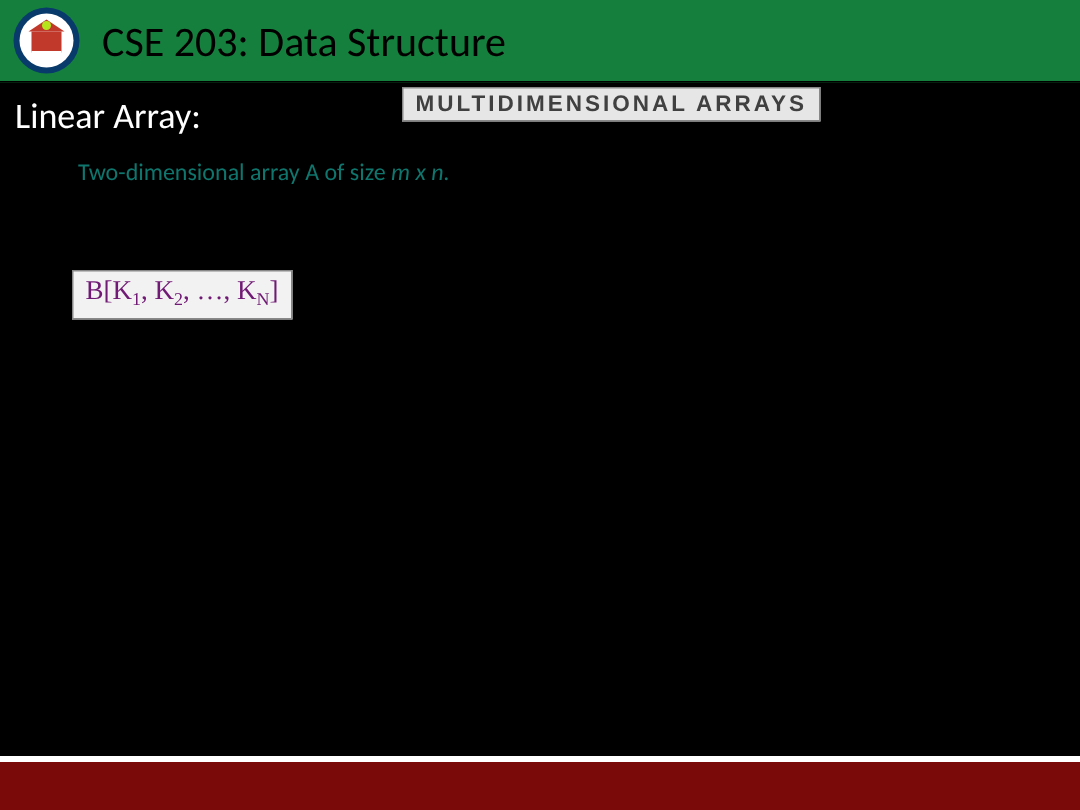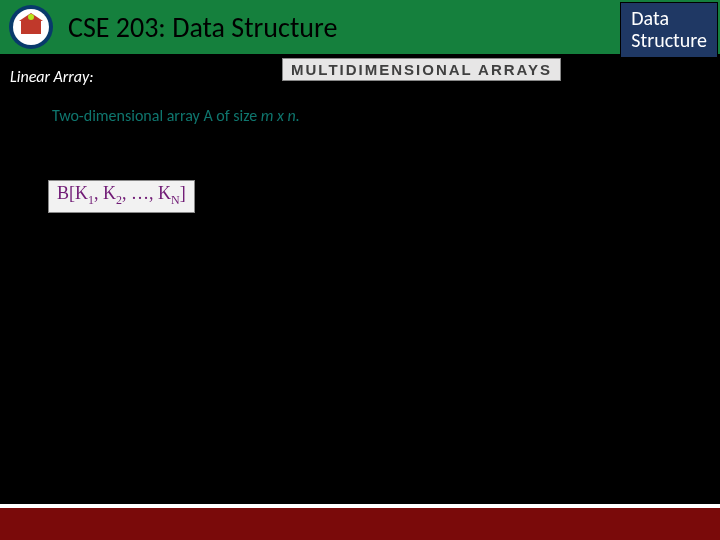--- a/index.html
+++ b/index.html
@@ -48,36 +48,35 @@
   }
   .subhead {
     position: absolute;
     top: 63px;
     left: 10px;
     display: flex;
     align-items: baseline;
   }
   .subhead-label {
     color: #fff;
-    font-size: 16px;
+    font-size: 24px;
     font-family: Calibri, Arial, sans-serif;
     margin-right: 14px;
-    font-style: italic;
   }
   .subhead-sub {
     color: #000;      
     background: transparent;
     font-size: 20px;
     text-decoration: underline;
     font-family: Calibri, Arial, sans-serif;
   }
   .badge {
     position: absolute;
     top: 58px;
-    left: 282px;
+    left: 268px;
     background: #e7e6e6;
     border: 1px solid #888;
     padding: 2px 8px;
     font-family: "Arial Black", Arial, sans-serif;
     font-weight: 900;
     letter-spacing: 2px;
     font-size: 15px;
     color: #404040;
   }
   .body-text {
@@ -124,24 +123,20 @@
         <circle cx="24" cy="24" r="18" fill="#fff"></circle>
         <rect x="14" y="18" width="20" height="14" fill="#c0392b"></rect>
         <polygon points="24,10 12,18 36,18" fill="#c0392b"></polygon>
         <rect x="14" y="31" width="20" height="3" fill="#fff"></rect>
         <circle cx="24" cy="14" r="3" fill="#b5e61d"></circle>
       </svg>
     </div>
     <div class="course-title">CSE 203: Data Structure</div>
   </div>
 
-  <div class="corner-box">
-    <div>Data</div>
-    <div>Structure</div>
-  </div>
 
   <div class="subhead">
     <span class="subhead-label">Linear Array:</span>
     <span class="subhead-sub">Searching</span>
   </div>
 
   <div class="badge">MULTIDIMENSIONAL ARRAYS</div>
 
   <div class="body-text">
     <span>Two-dimensional array  A of size </span><span class="ital">m x n.</span><br>

